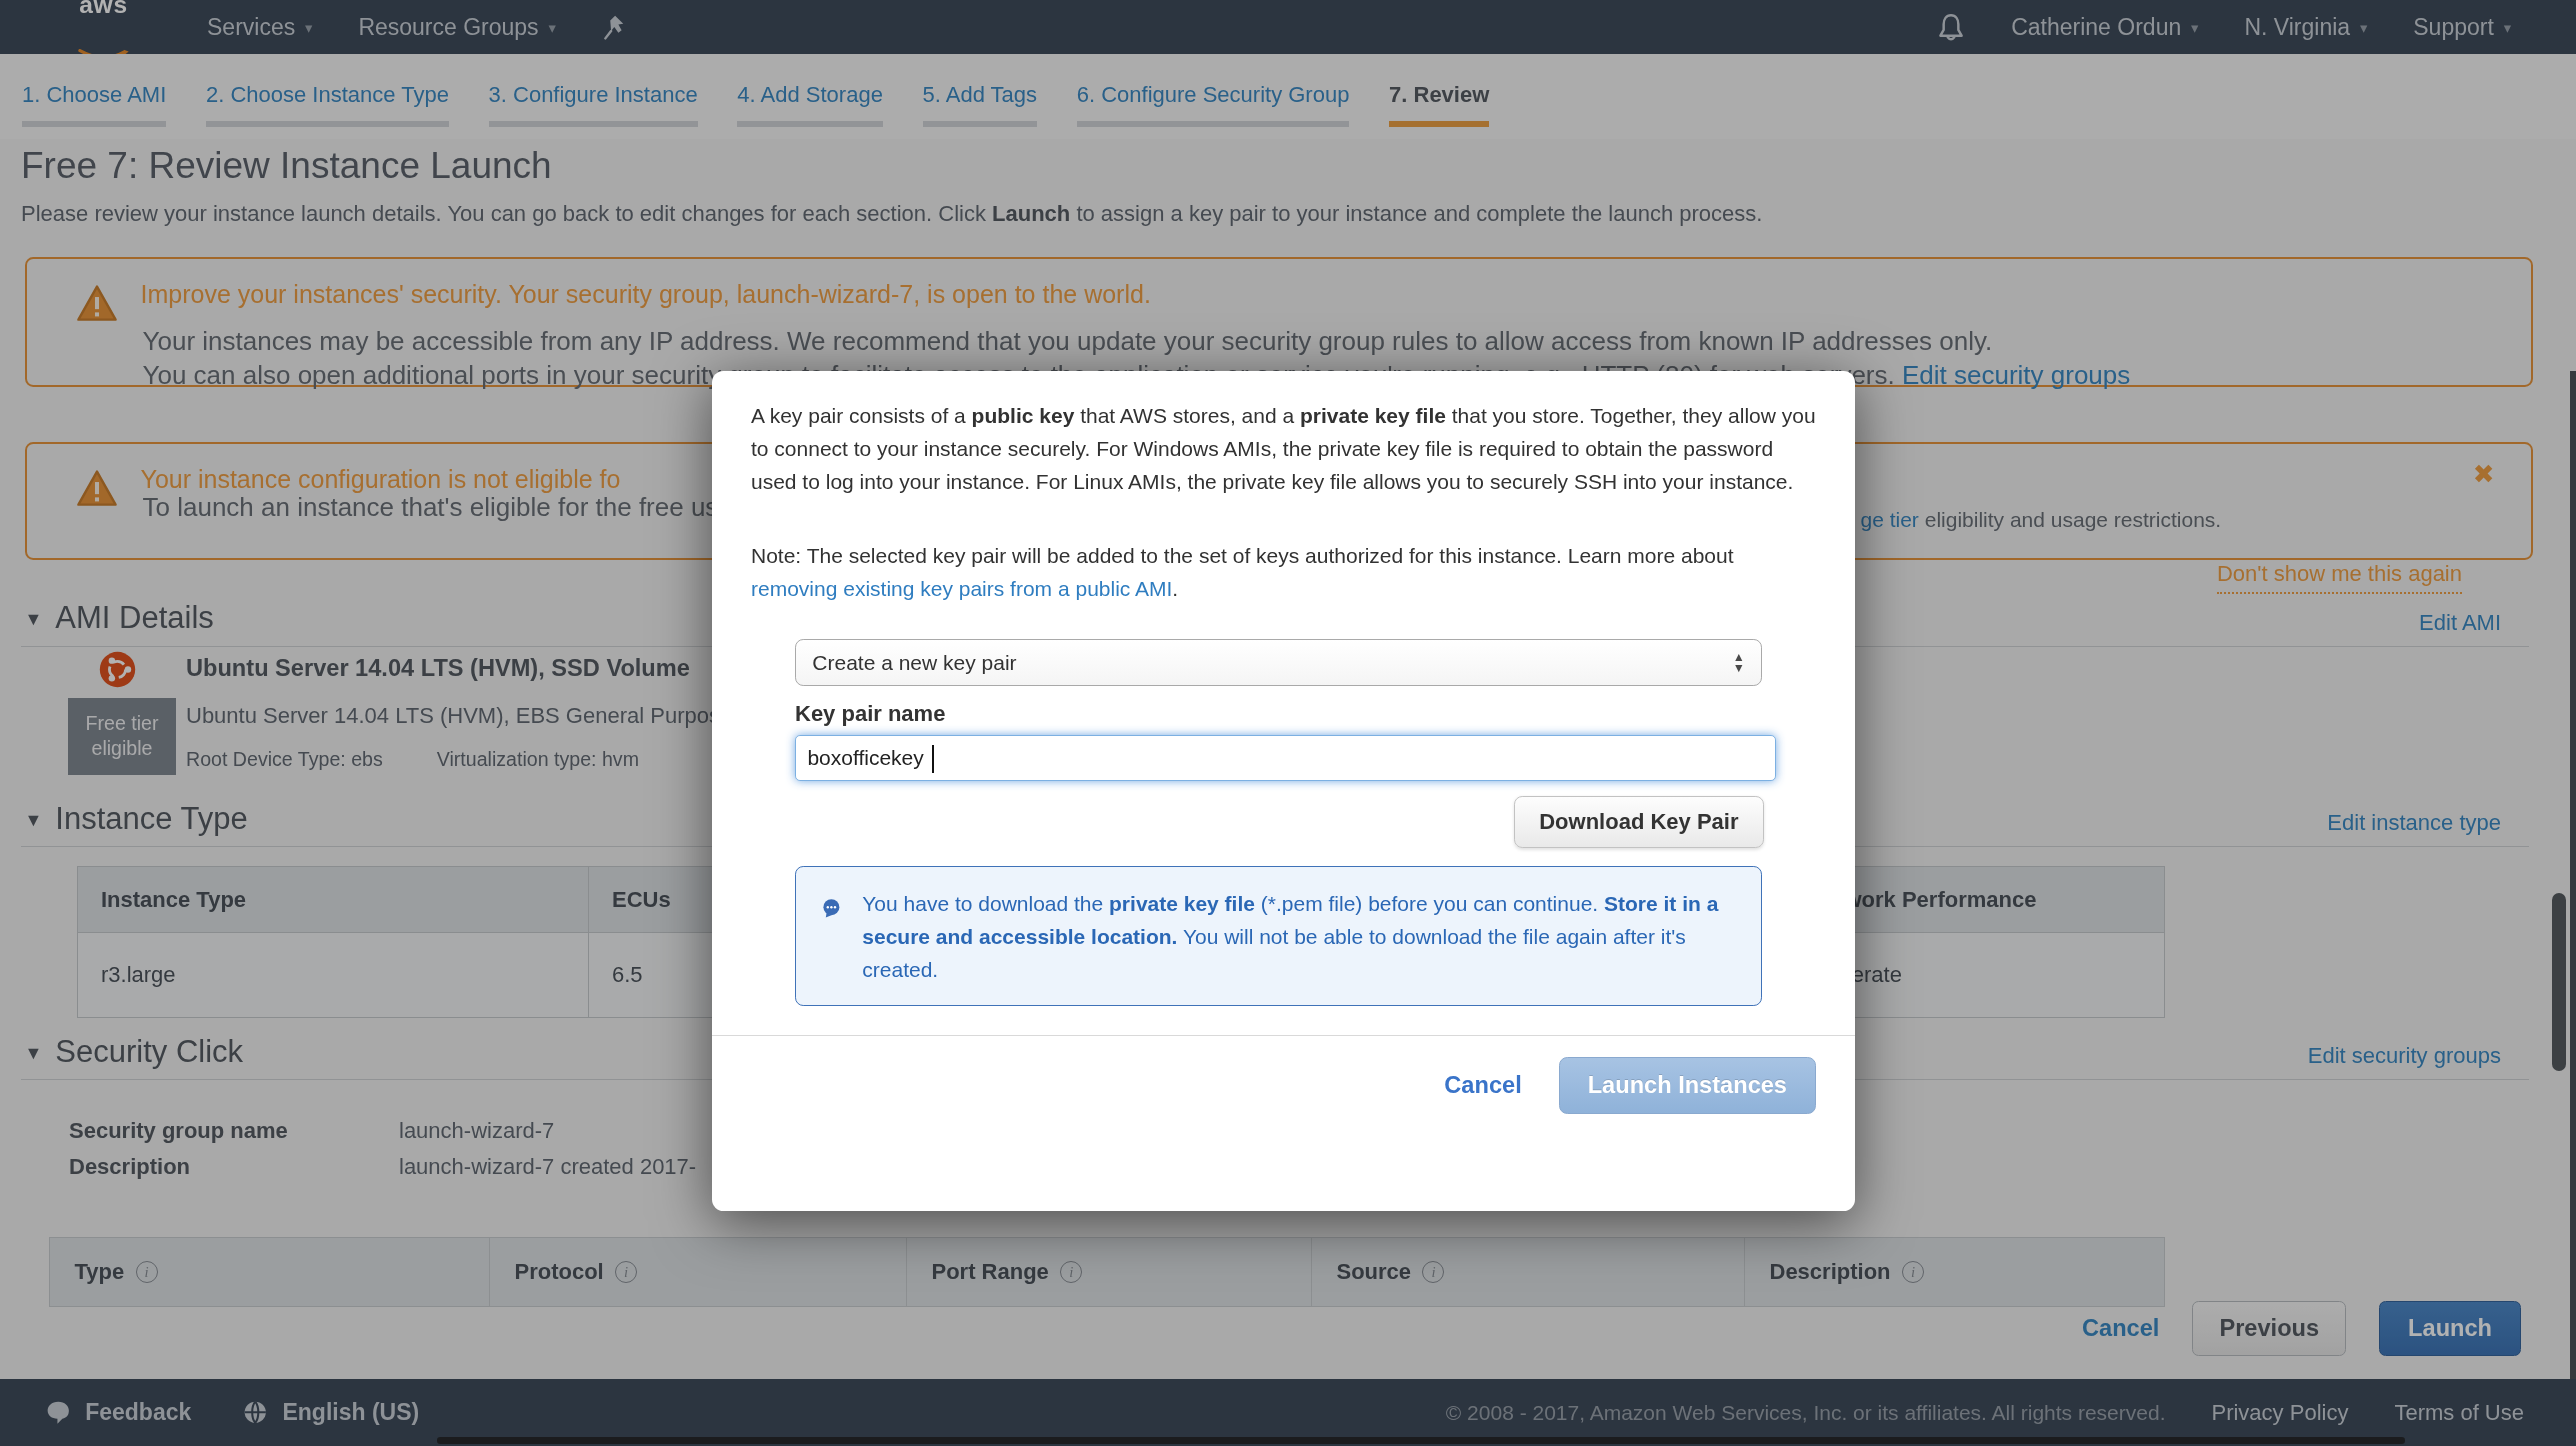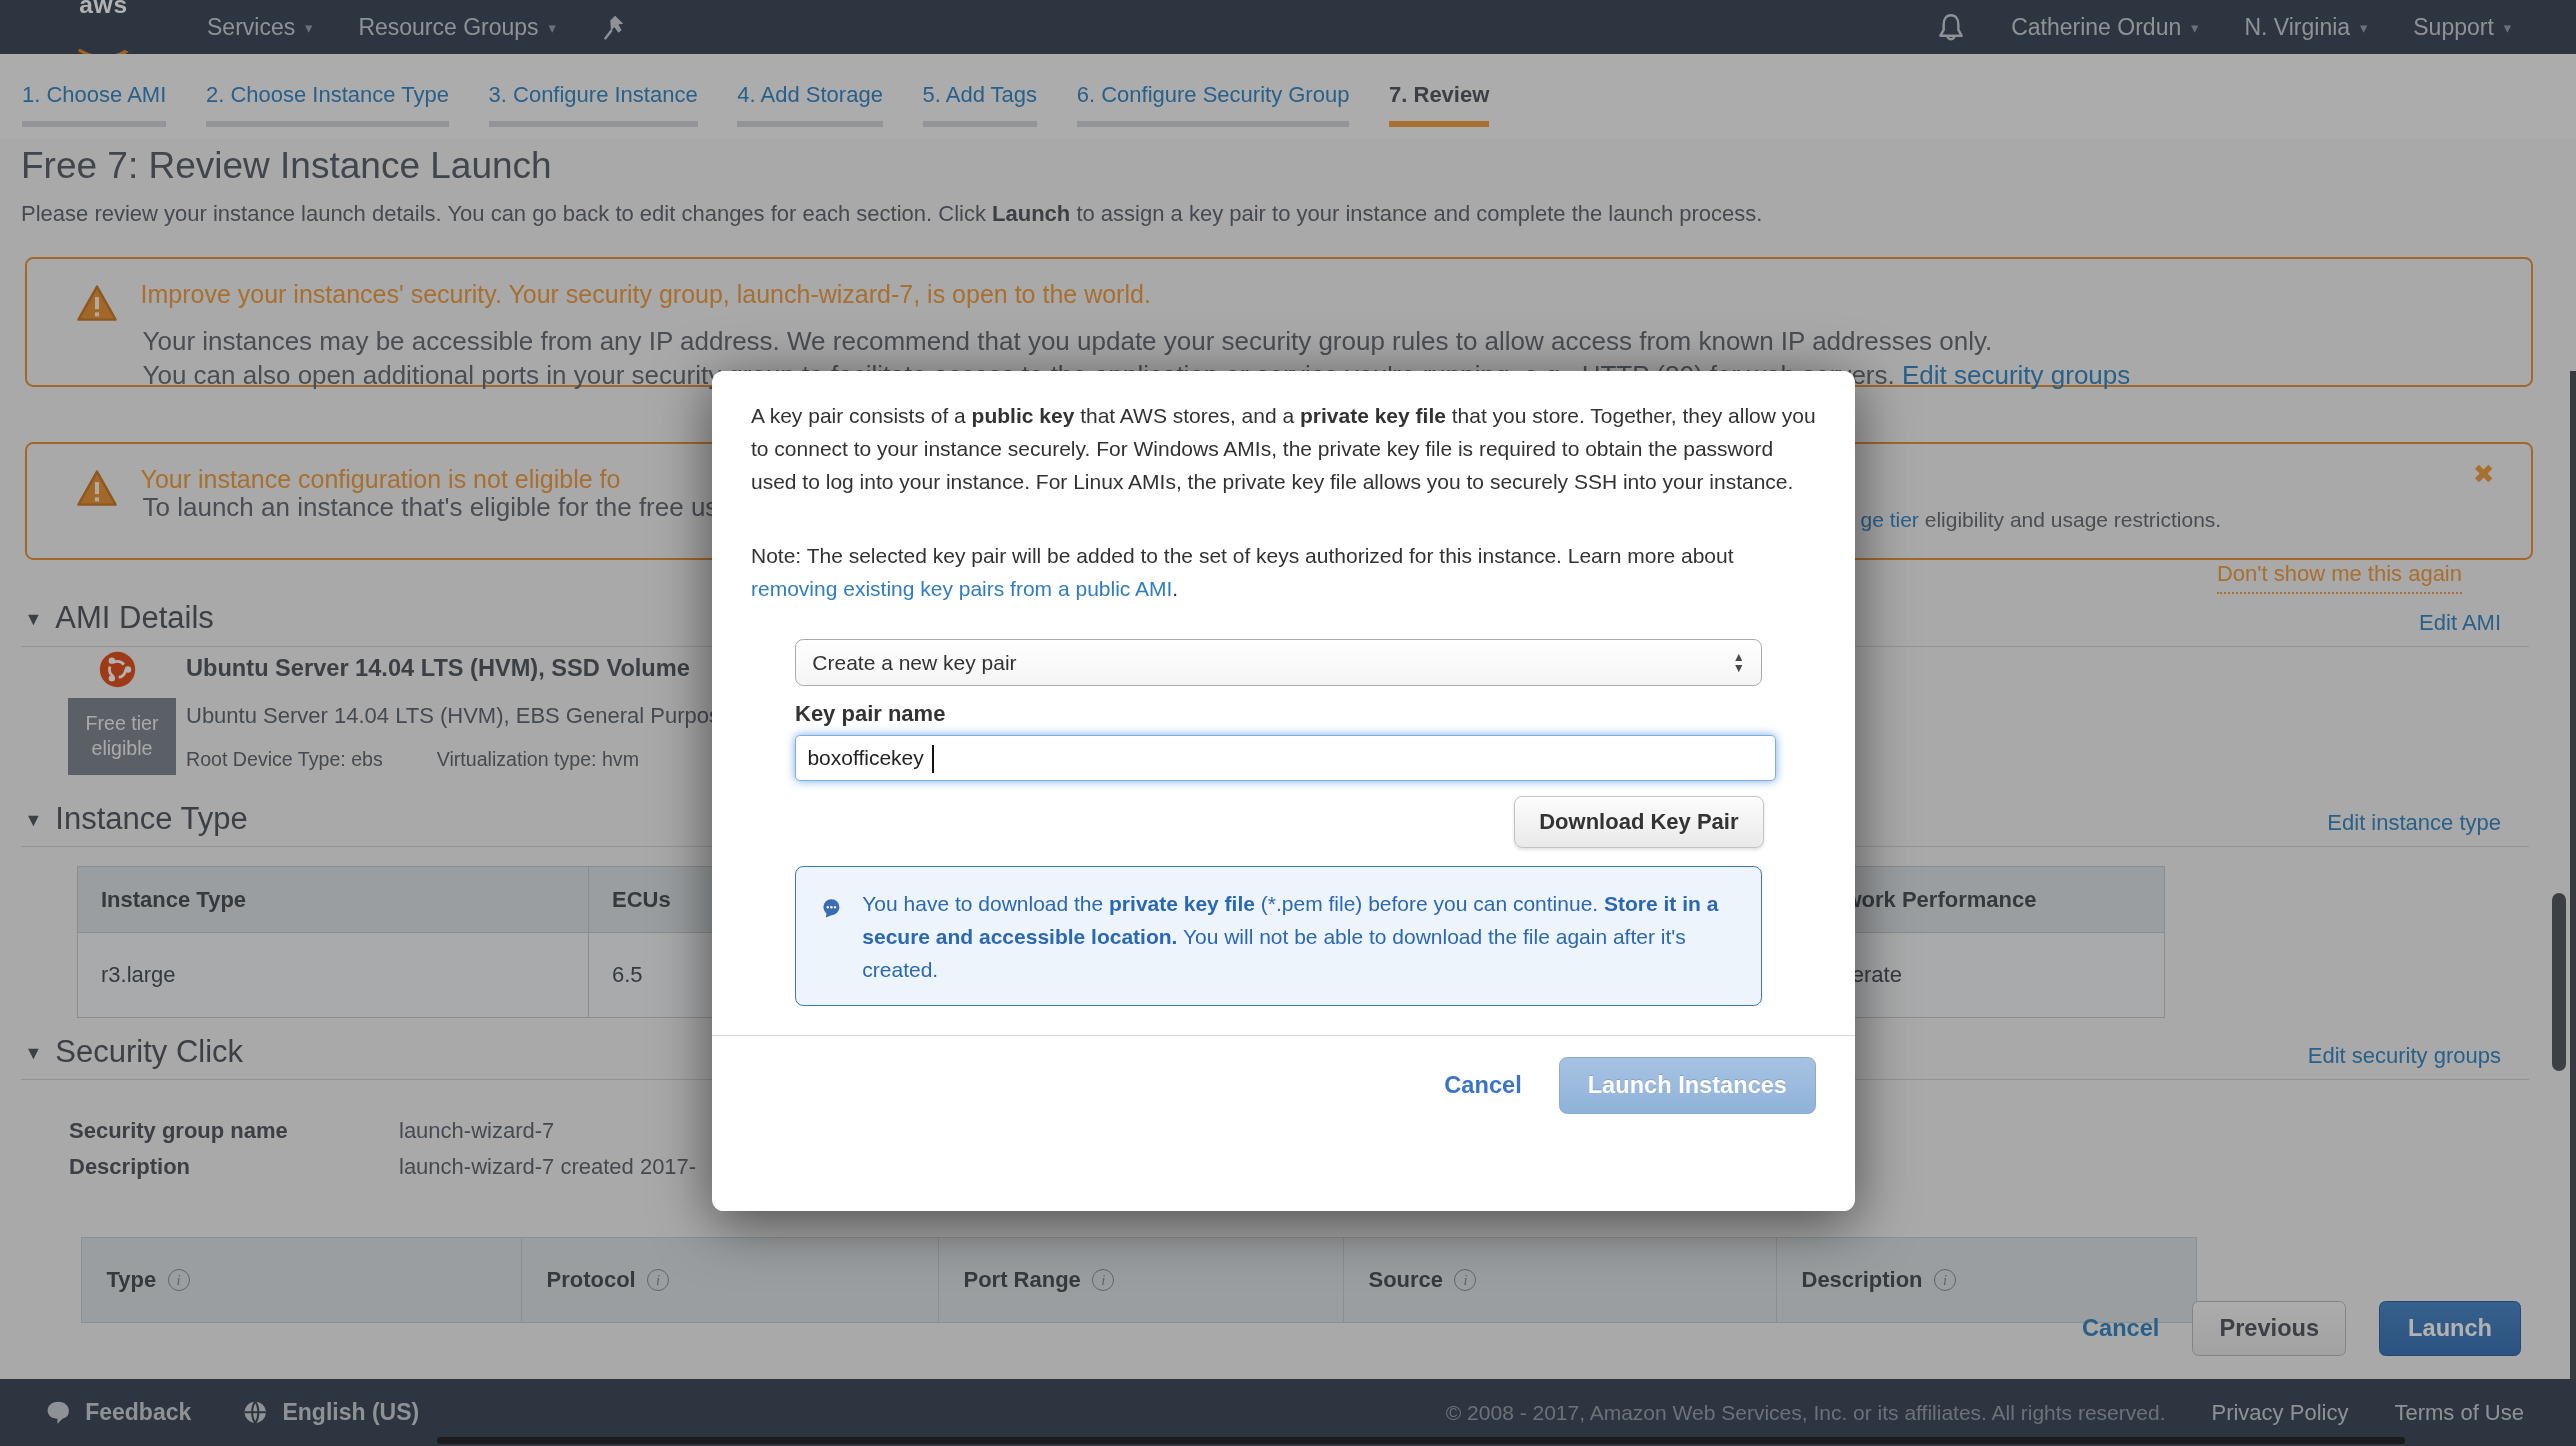--- a/index.html
+++ b/index.html
@@ -63,22 +63,22 @@
   .itable { position:absolute; left:77px; top:866px; border-collapse:collapse; z-index:1; }
   .itable th, .itable td { border:1.6px solid #c6cacd; font-size:22px; text-align:left; color:#4d545c; }
   .itable th { background:#dfe3e6; font-weight:bold; padding:19.6px 23px; }
   .itable td { background:#f2f4f5; padding:29px 23px; }
 
   
   .sg-label { position:absolute; left:69px; font-size:22px; font-weight:bold; color:#565c64; z-index:1; }
   .sg-value { position:absolute; left:399px; font-size:22px; color:#646b74; z-index:1; white-space:nowrap; }
 
   
-  .rtable { position:absolute; left:49px; top:1237px; width:2116px; height:86px; background:#dfe3e6;
-            border:1.6px solid #c9cdd0; display:flex; align-items:center; z-index:1;margin-left:32px; }
+  .rtable { position:absolute; left:49px; top:1237px; width:2116px; height:70px; background:#dfe3e6;
+            border:1.6px solid #c9cdd0; display:flex; align-items:center; z-index:1; }
   .rth { font-size:22px; font-weight:bold; color:#4d545c; display:flex; align-items:center; gap:11.4px;
          padding-left:24.5px; border-left:1.6px solid #c9cdd0; height:100%; }
   .rth:first-child { border-left:none; }
   .info-i { display:inline-flex; width:22px; height:22px; border:1.6px solid #8a9097; border-radius:50%;
             color:#8a9097; font-size:14.7px; font-style:italic; font-family:"Liberation Serif",serif;
             align-items:center; justify-content:center; font-weight:normal; }
 
   
   .bottom-actions { position:absolute; right:55px; top:1301px; display:flex; align-items:center; gap:33px; z-index:1; }
   .cancel-link { font-size:23.6px; font-weight:bold; color:#3b8ac4; cursor:pointer; }

